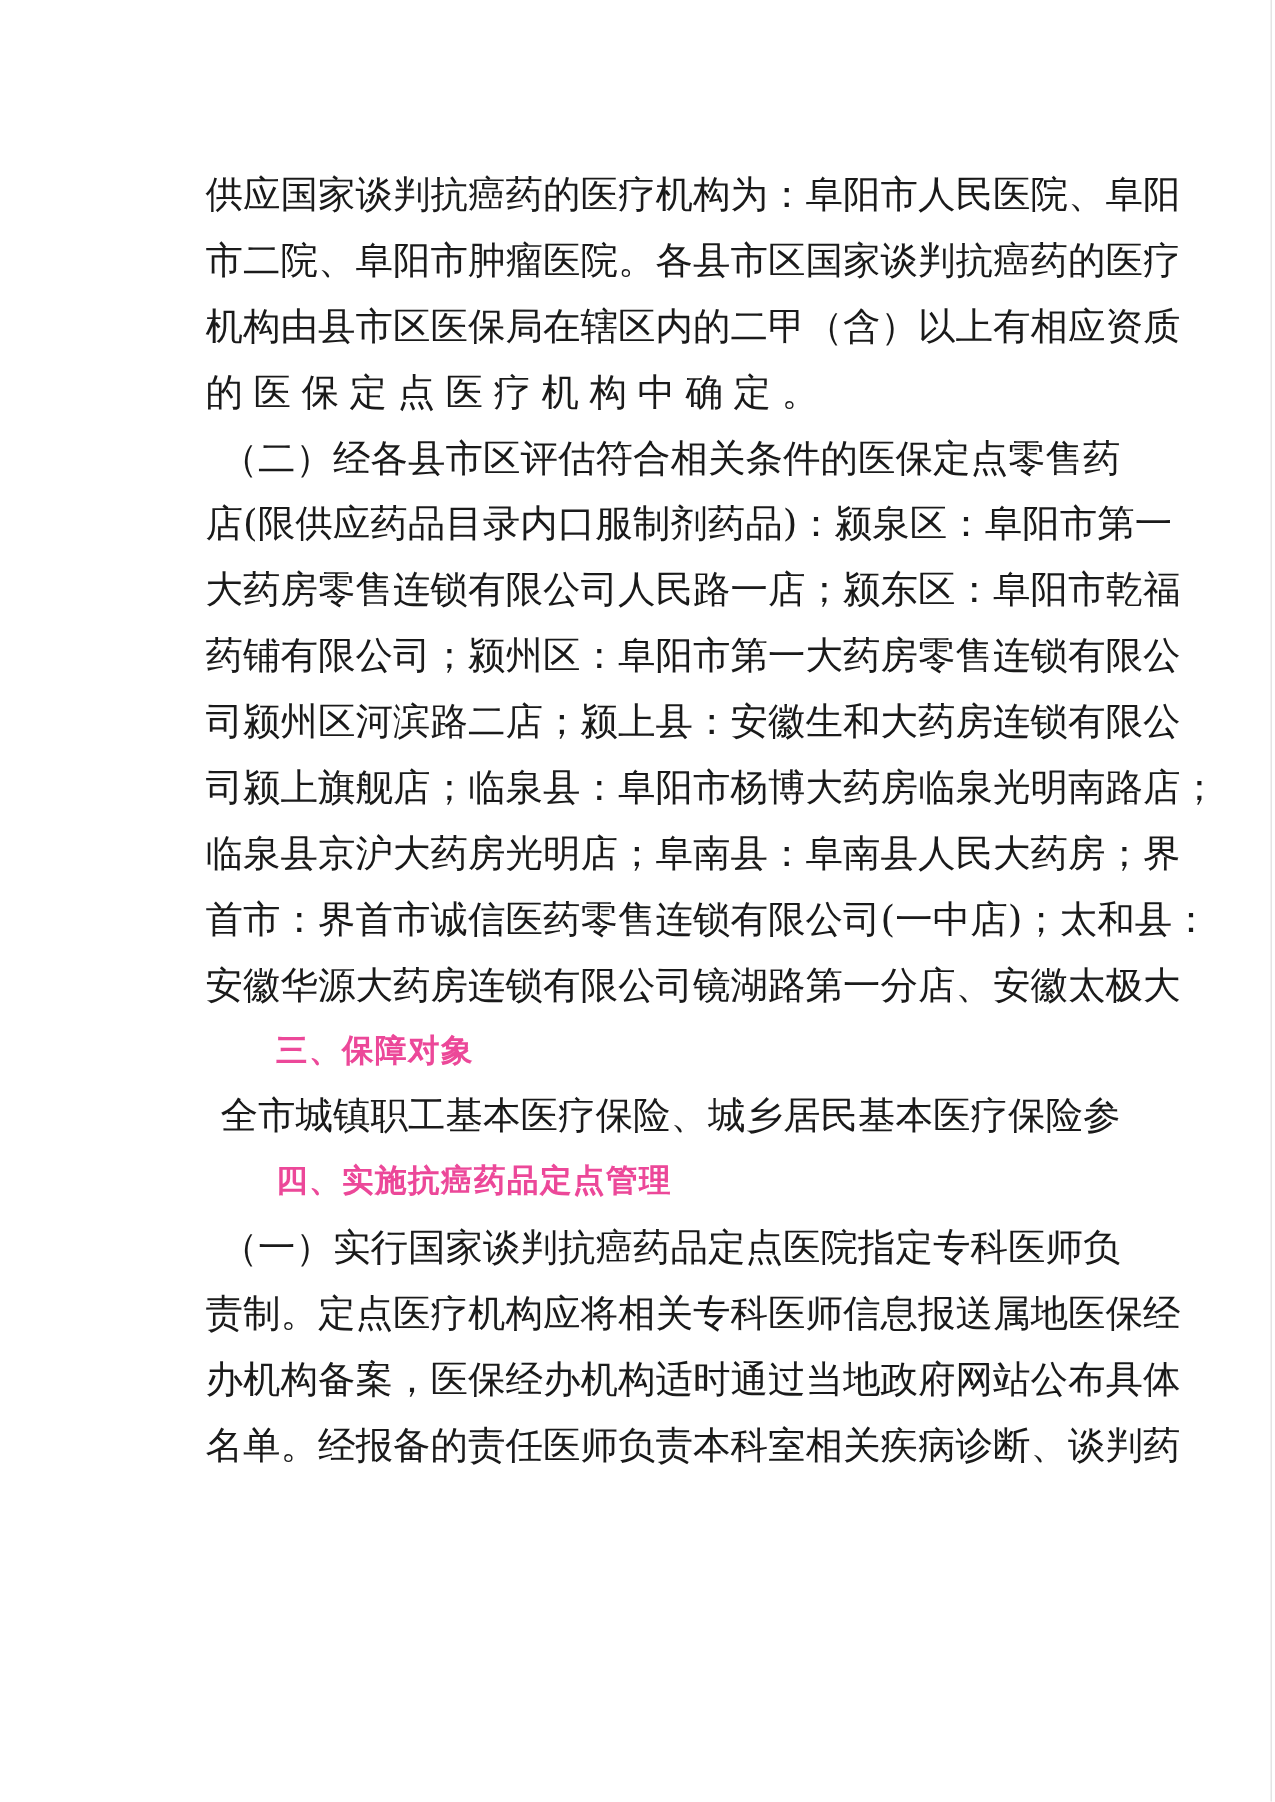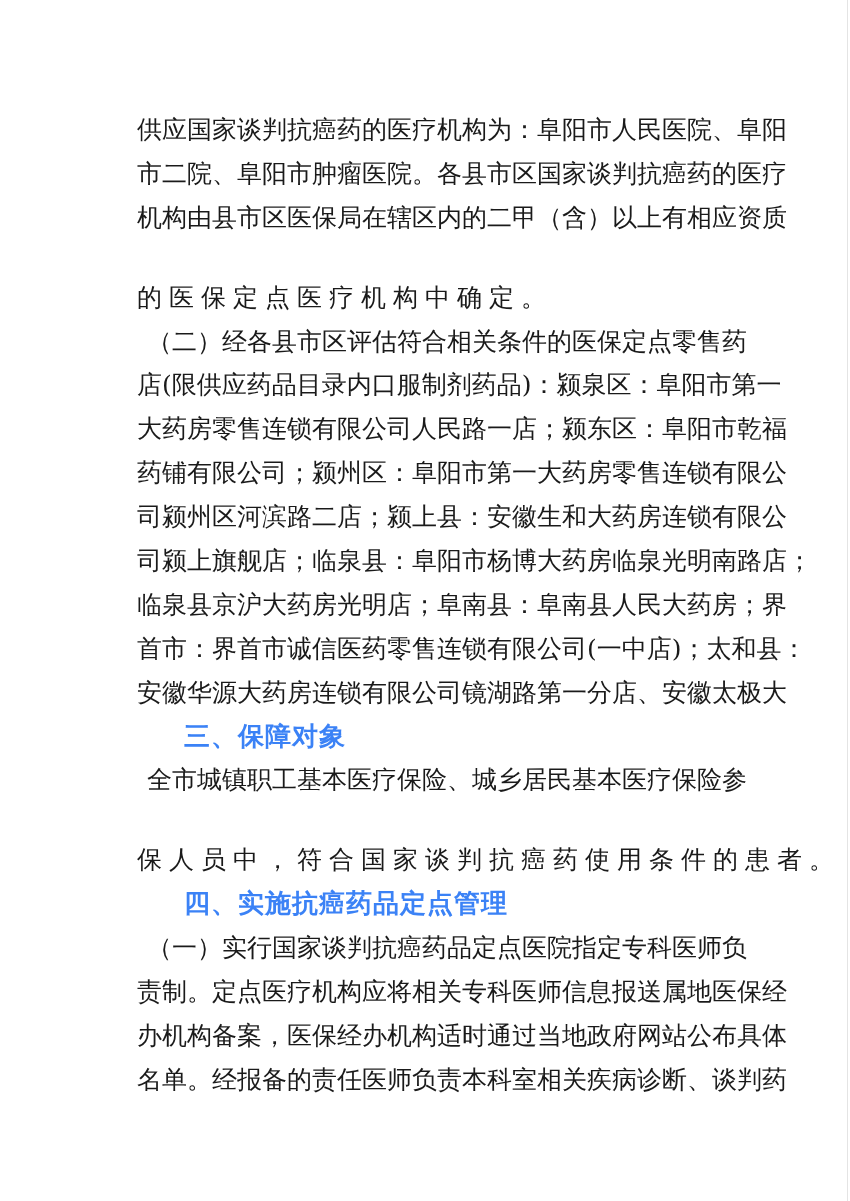--- a/index.html
+++ b/index.html
@@ -33,37 +33,36 @@
       height: 43.9px;
       line-height: 43.9px;
       font-size: 25px;
       white-space: nowrap;
       display: flex;
       justify-content: space-between;
     }
     .line.last {
       justify-content: flex-start;
       letter-spacing: 7px;
-      margin-top: 36px;
     }
     .line.indent {
       padding-left: 10px;
     }
     .line span.ch {
       display: inline-block;
     }
     .heading {
       height: 43.9px;
       line-height: 43.9px;
-      font-size: 26px;
+      font-size: 21px;
       font-family: Liberation Serif, serif;
       font-weight: bold;
       padding-left: 47px;
       letter-spacing: 1px;
-      color: #3b82f6;
+      color: #ec4899;
       white-space: nowrap;
     }
   </style>
 </head>
 <body>
 
 <div class="scan-edge"></div>
 
 <div class="page">
   <div class="line">
@@ -425,21 +424,20 @@
       <span class="ch">居</span>
       <span class="ch">民</span>
       <span class="ch">基</span>
       <span class="ch">本</span>
       <span class="ch">医</span>
       <span class="ch">疗</span>
       <span class="ch">保</span>
       <span class="ch">险</span>
       <span class="ch">参</span>
     </div>
-  <div class="line last">保人员中，符合国家谈判抗癌药使用条件的患者。</div>
   <div class="heading">四、实施抗癌药品定点管理</div>
   <div class="line indent">
       <span class="ch">（</span>
       <span class="ch">一</span>
       <span class="ch">）</span>
       <span class="ch">实</span>
       <span class="ch">行</span>
       <span class="ch">国</span>
       <span class="ch">家</span>
       <span class="ch">谈</span>

